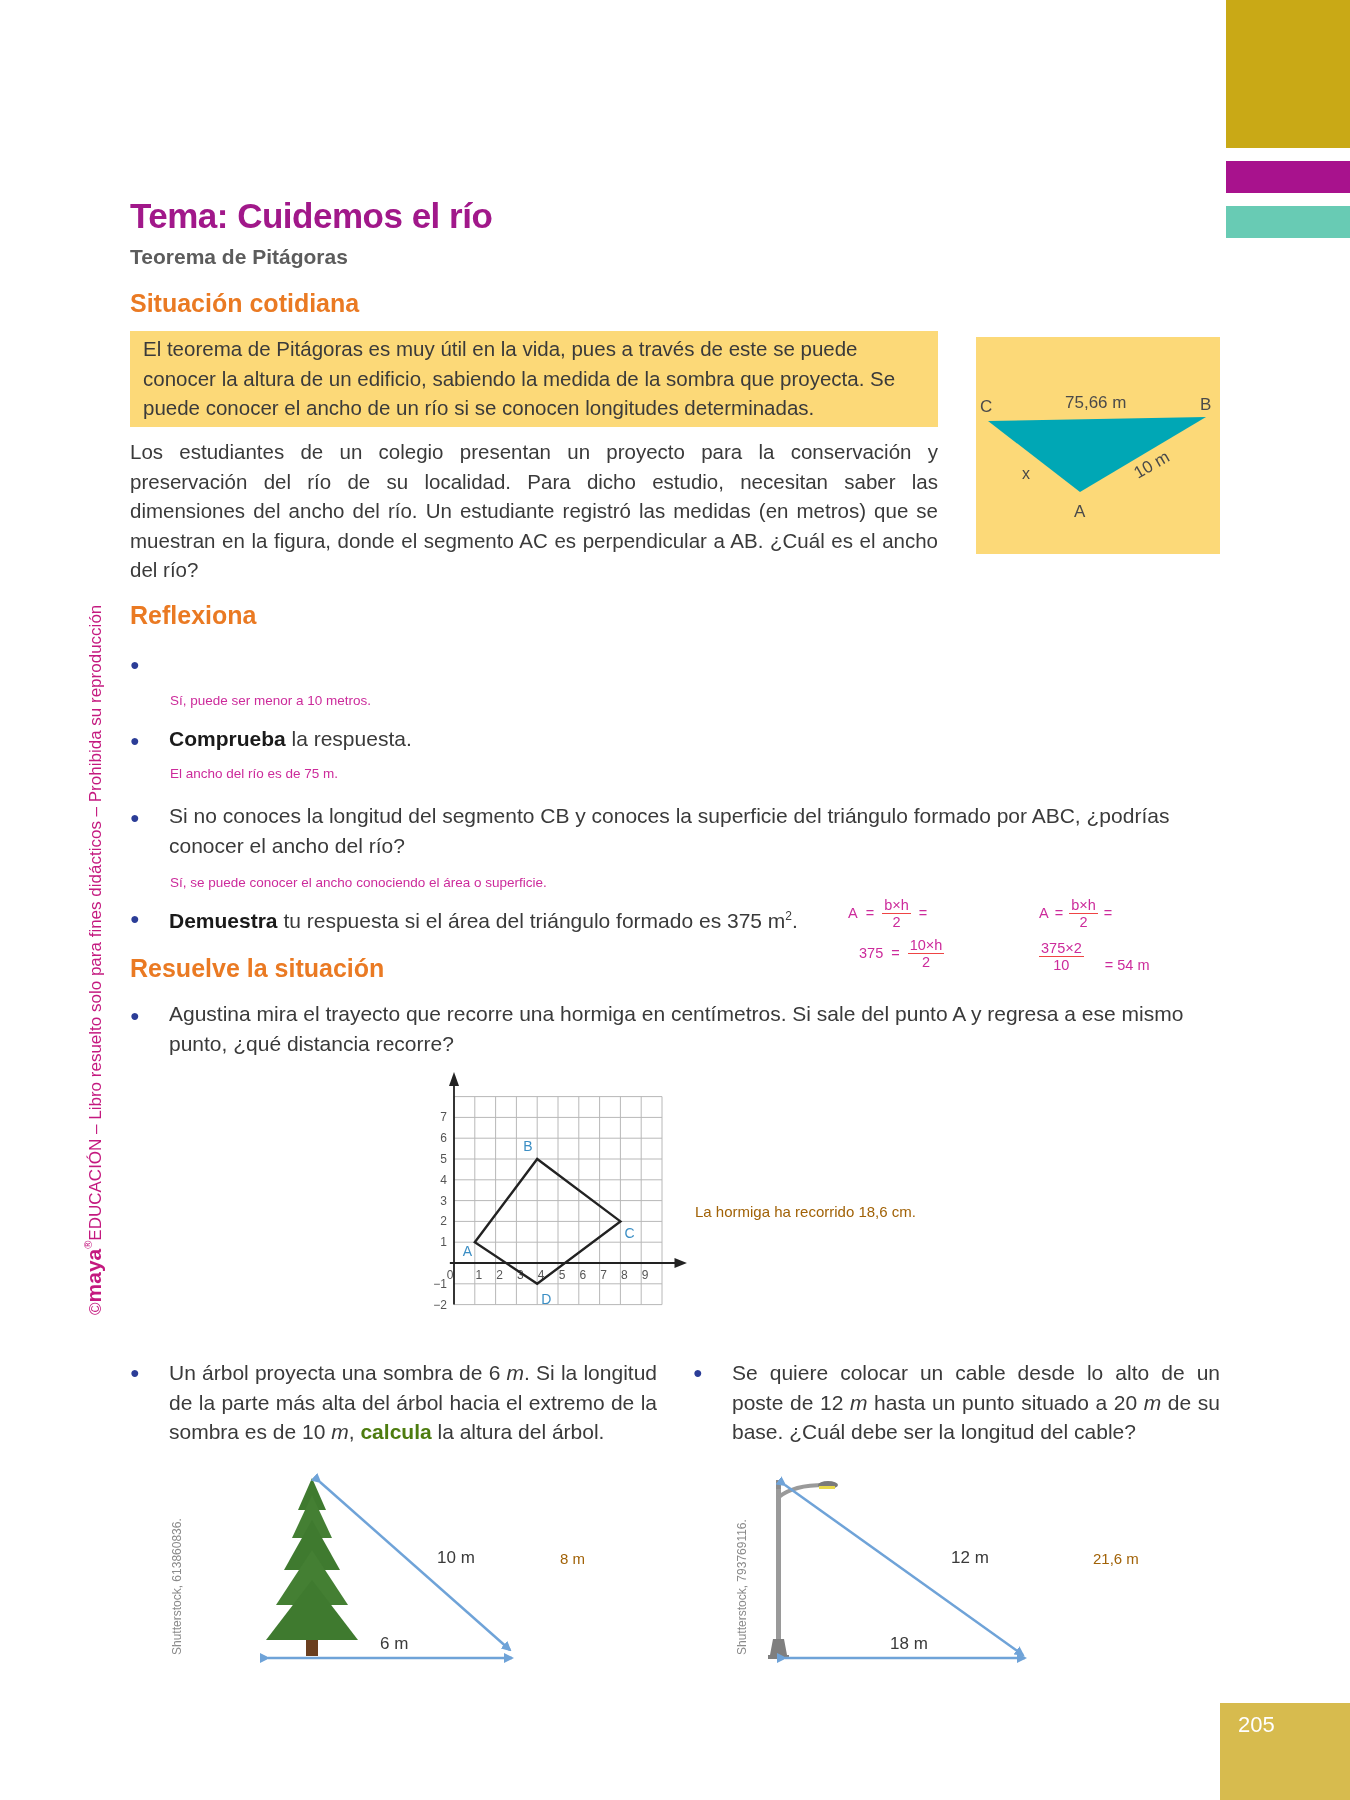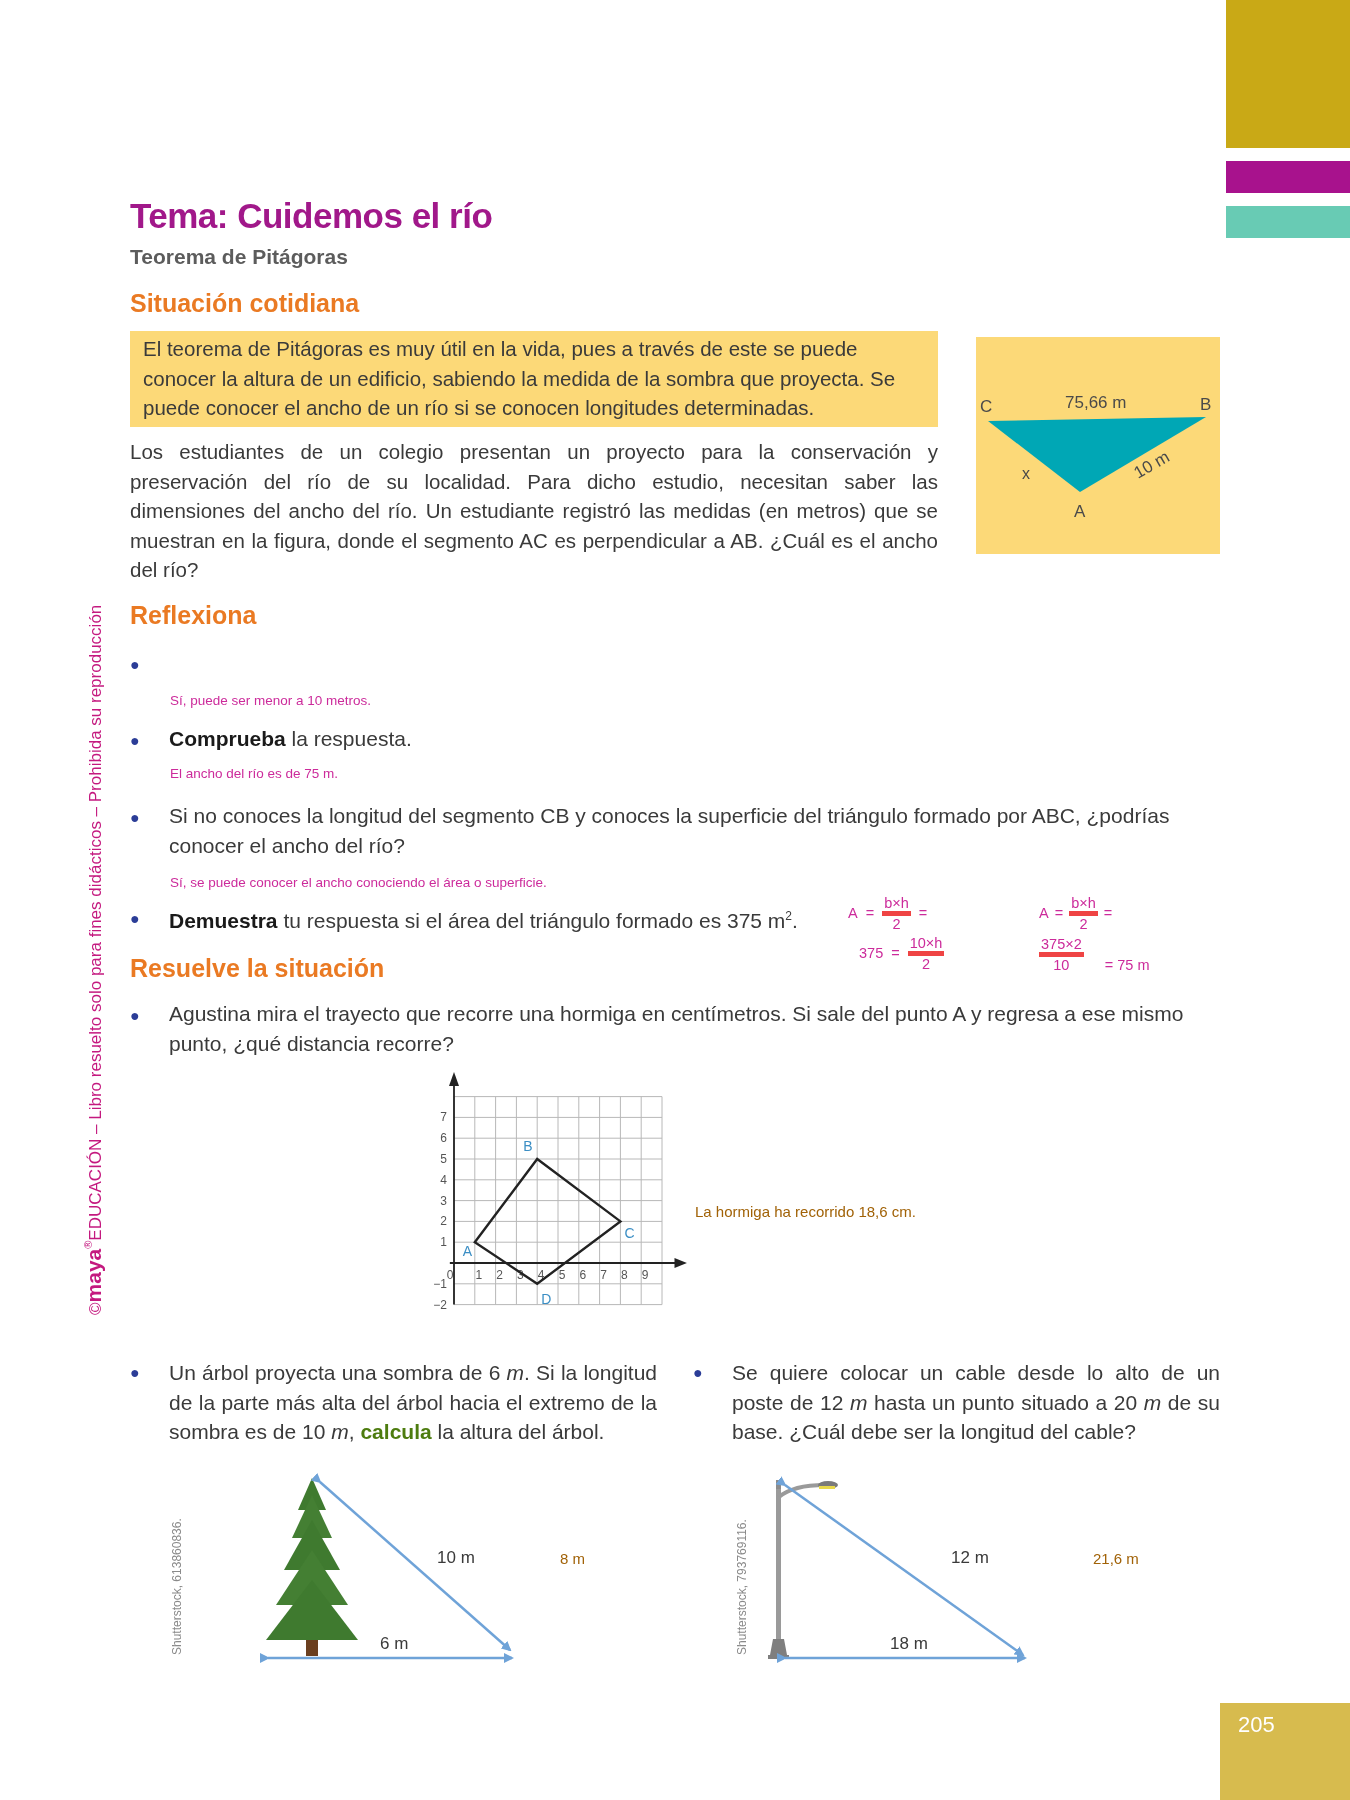--- a/index.html
+++ b/index.html
@@ -20,21 +20,21 @@
   .intro-box { left:130px; top:331px; width:808px; height:96px; background:#fcd978; }
   .intro-text { left:143px; top:334px; width:790px; font-size:20.5px; line-height:29.5px; color:#3a3a3a; }
   .river-box { left:976px; top:337px; width:244px; height:217px; background:#fcd978; }
   .para { left:130px; top:437px; width:808px; font-size:20.5px; line-height:29.5px; text-align:justify; }
   .bullet { font-size:21px; line-height:29.5px; }
   .bullet-dot { color:#2b3d97; font-size:16px; }
   .answer { color:#cc2b9b; font-size:13.5px; }
   .answer-md { color:#a16207; font-size:15px; }
   .formula { color:#cc2b9b; font-size:14.5px; }
   .frac { display:inline-block; text-align:center; vertical-align:middle; }
-  .frac .num { display:block; border-bottom:5px solid #ef4444; padding:0 2px; }
+  .frac .num { display:block; border-bottom:1px solid #ef4444; padding:0 2px; }
   .frac .den { display:block; }
   .two-col { font-size:21px; line-height:29.5px; text-align:justify; }
   .shutter { transform-origin:0 0; transform:rotate(-90deg); font-size:12px; color:#8a8a8a; white-space:nowrap; }
   .lbl { font-size:17px; color:#3a3a3a; }
 </style>
 </head>
 <body>
 
 <div class="abs tab-gold"></div>
 <div class="abs tab-magenta"></div>
@@ -116,21 +116,21 @@
         <span class="num">b×h</span>
         <span class="den">2</span>
       </span>
     <span>=</span>
   </div>
   <div style="display:flex;align-items:flex-end;gap:21px;height:40px;">
     <span class="frac">
         <span class="num">375×2</span>
         <span class="den">10</span>
       </span>
-    <span>= 75 m</span>
+    <span>= 54 m</span>
   </div>
 </div>
 
 <div class="abs h-orange" style="left:130px;top:954px;">Resuelve la situación</div>
 
 <div class="abs bullet" style="left:130px;top:999px;width:1090px;">
   <span class="bullet-dot">●</span>
   <span style="position:absolute;left:39px;top:0;width:1051px;">Agustina mira el trayecto que recorre una hormiga en centímetros. Si sale del punto A y regresa a ese mismo punto, ¿qué distancia recorre?</span>
 </div>
 

